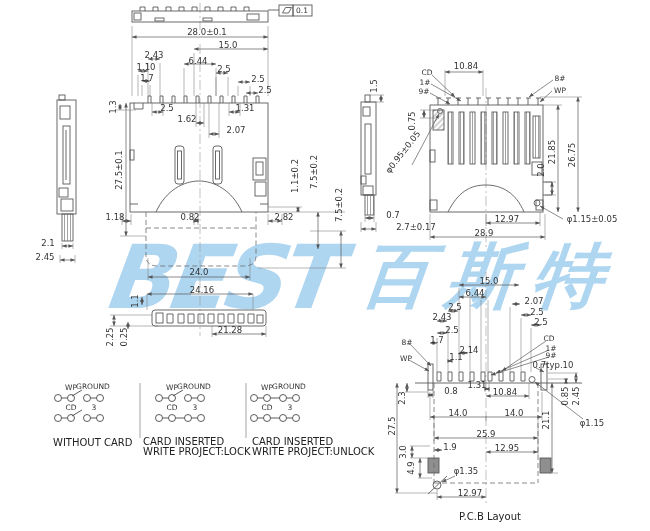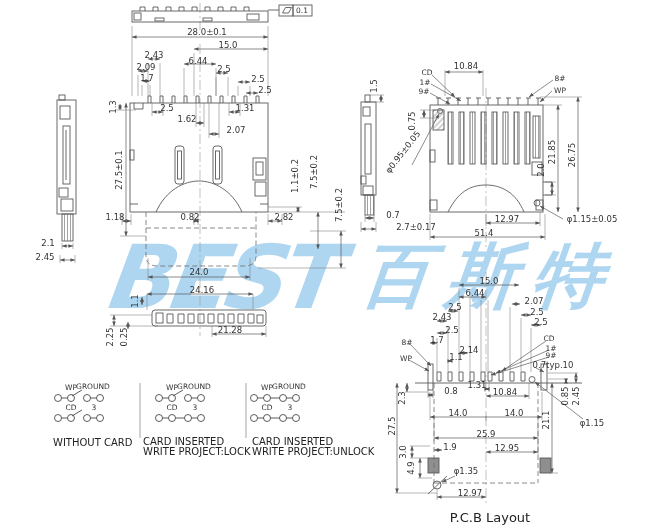--- a/index.html
+++ b/index.html
@@ -10,21 +10,21 @@
   #wm .lat{font-size:88px;letter-spacing:-6px;display:inline-block;transform:skewX(-10deg);}
   #wm .cjk{font-size:70px;letter-spacing:16px;margin-left:22px;display:inline-block;
            vertical-align:8px;transform:skewX(-6deg);}
   svg{position:absolute;left:0;top:0;z-index:1;}
   .lbl{position:absolute;z-index:3;transform:translate(-50%,-50%);
        font:8.5px/1 "DejaVu Sans",sans-serif;color:#333;white-space:nowrap;}
   .r{transform:translate(-50%,-50%) rotate(-90deg);}
   .d{transform:translate(-50%,-50%) rotate(-52deg);}
   .sm{font-size:7.5px;}
   .cap{transform:translate(0,-50%);font-size:10px;color:#222;}
-  .big{font-size:13px;color:#222;}
+  .big{font-size:10px;color:#222;}
 </style>
 </head>
 <body>
 
 <div id="canvas">
 
   <div id="wm">
     <span class="lat">BEST</span><span class="cjk">百斯特</span>
   </div>
 
@@ -302,21 +302,21 @@
     <g fill="none" stroke="#9a9a9a" stroke-width="0.9">
       <path d="M140,383 V438 M246,383 V438"></path>
     </g>
   </svg>
 
   <span class="lbl sm" style="left:302px;top:10.5px">0.1</span>
 
   <span class="lbl" style="left:207px;top:32px">28.0±0.1</span>
   <span class="lbl" style="left:228px;top:45px">15.0</span>
   <span class="lbl" style="left:154px;top:55px">2.43</span>
-  <span class="lbl" style="left:146px;top:67px">2.09</span>
+  <span class="lbl" style="left:146px;top:67px">1.10</span>
   <span class="lbl" style="left:147px;top:78px">1.7</span>
   <span class="lbl" style="left:198px;top:61px">6.44</span>
   <span class="lbl" style="left:224px;top:69px">2.5</span>
   <span class="lbl" style="left:258px;top:79px">2.5</span>
   <span class="lbl" style="left:265px;top:90px">2.5</span>
   <span class="lbl r" style="left:113px;top:107px">1.3</span>
   <span class="lbl" style="left:167px;top:108px">2.5</span>
   <span class="lbl" style="left:245px;top:108px">1.31</span>
   <span class="lbl" style="left:187px;top:119px">1.62</span>
   <span class="lbl" style="left:236px;top:130px">2.07</span>
@@ -341,21 +341,21 @@
   <span class="lbl" style="left:393px;top:215px">0.7</span>
   <span class="lbl" style="left:416px;top:227px">2.7±0.17</span>
 
   <span class="lbl" style="left:466px;top:66px">10.84</span>
   <span class="lbl r" style="left:412px;top:121px">0.75</span>
   <span class="lbl d" style="left:403px;top:152px">φ0.95±0.05</span>
   <span class="lbl r" style="left:552px;top:152px">21.85</span>
   <span class="lbl r" style="left:572px;top:155px">26.75</span>
   <span class="lbl r" style="left:541px;top:170px">2.0</span>
   <span class="lbl" style="left:507px;top:219px">12.97</span>
-  <span class="lbl" style="left:484px;top:233px">51.4</span>
+  <span class="lbl" style="left:484px;top:233px">28.9</span>
   <span class="lbl" style="left:592px;top:219px">φ1.15±0.05</span>
 
   <span class="lbl sm" style="left:427px;top:73px">CD</span>
   <span class="lbl sm" style="left:425px;top:83px">1#</span>
   <span class="lbl sm" style="left:424px;top:92px">9#</span>
   <span class="lbl sm" style="left:560px;top:79px">8#</span>
   <span class="lbl sm" style="left:560px;top:91px">WP</span>
 
   <span class="lbl" style="left:489px;top:281px">15.0</span>
   <span class="lbl" style="left:475px;top:293px">6.44</span>

